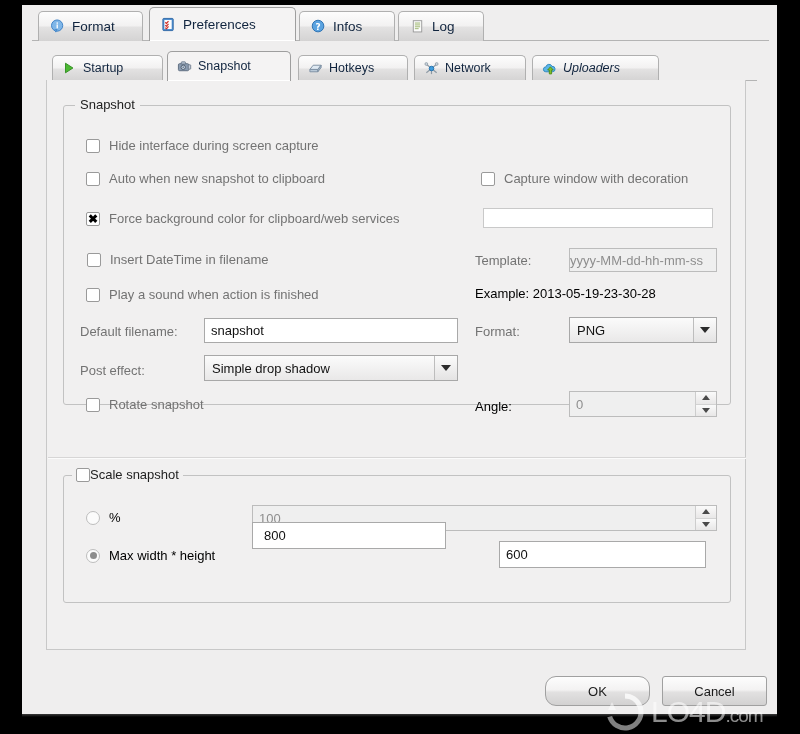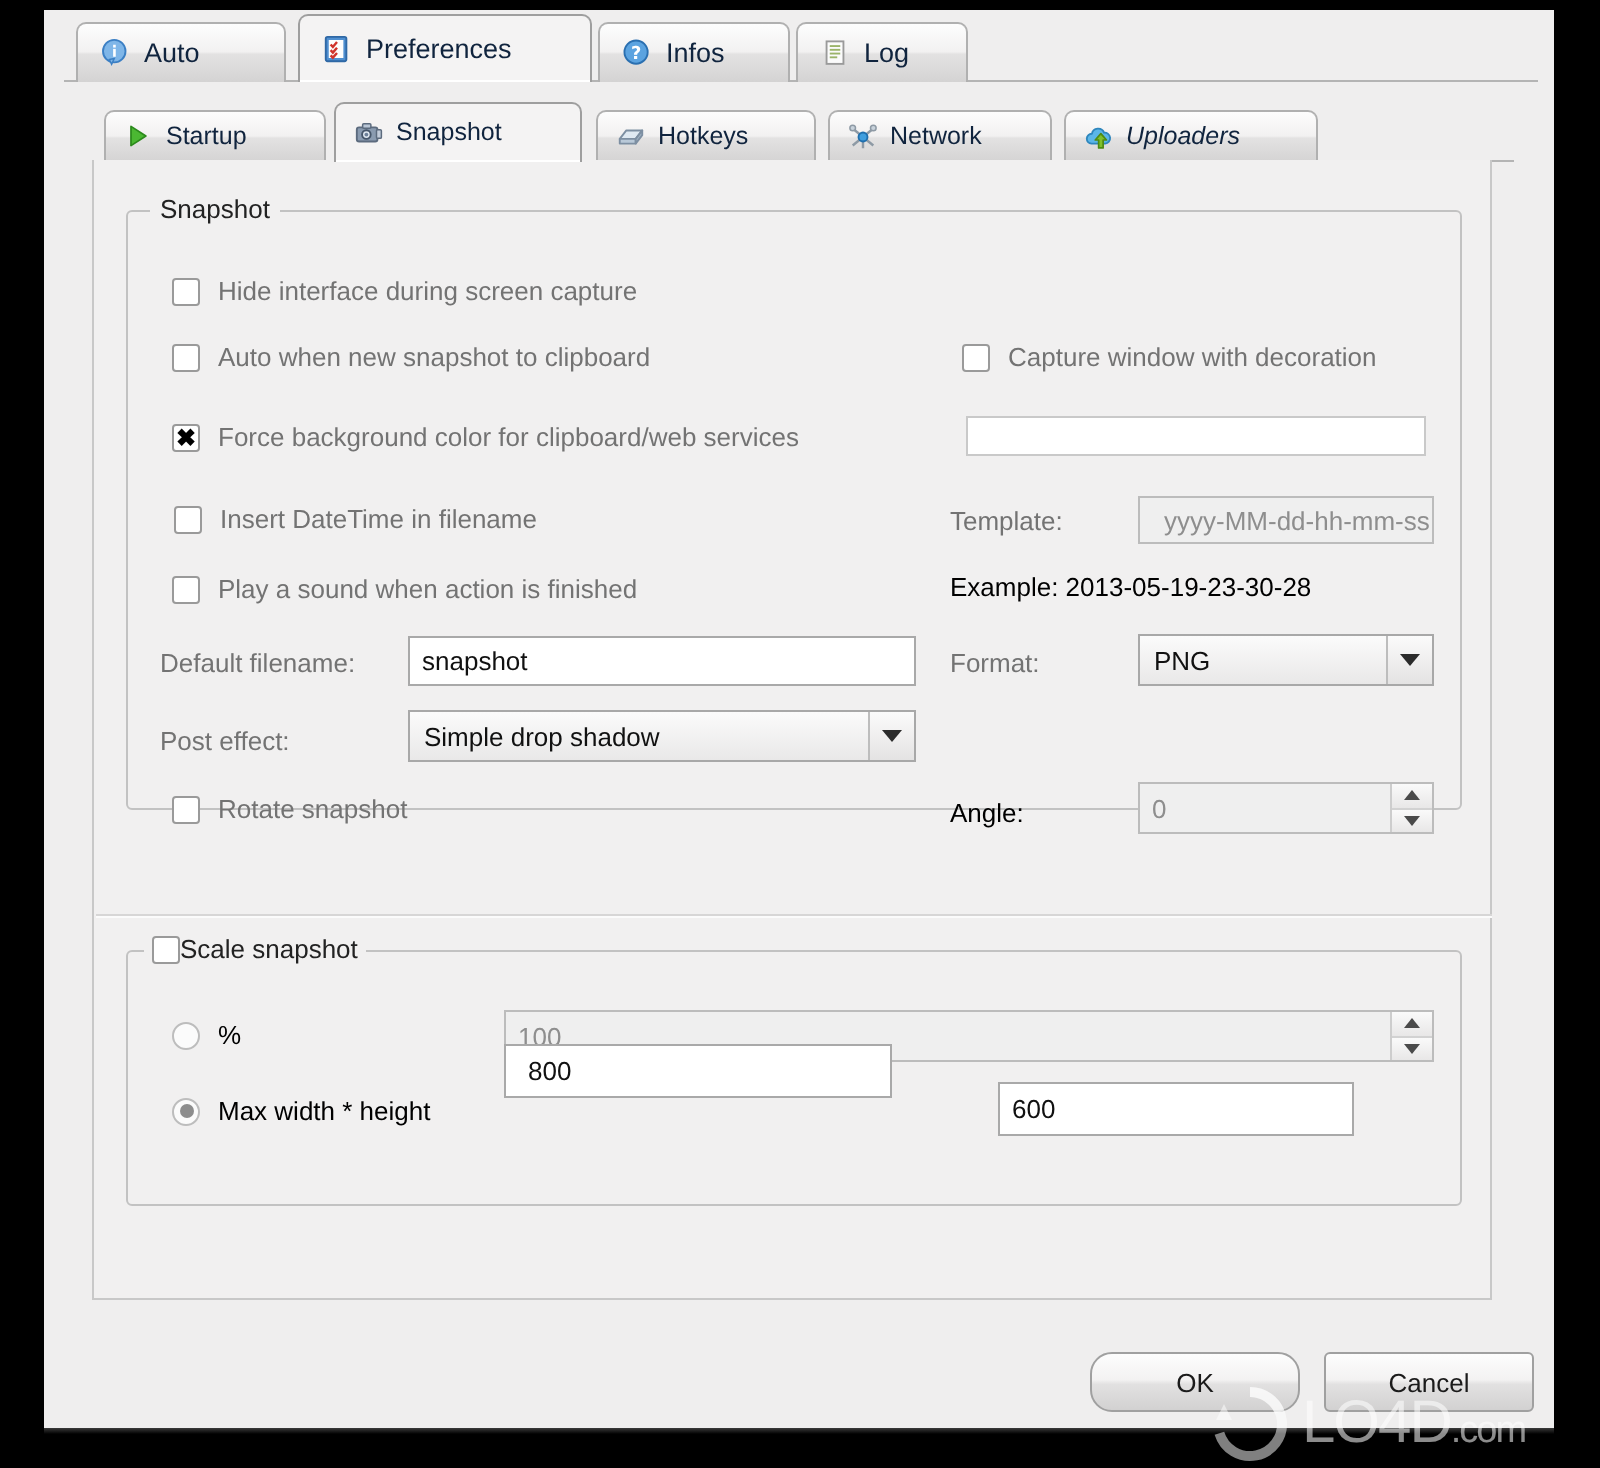--- a/index.html
+++ b/index.html
@@ -97,21 +97,21 @@
   .lbl.dim{color:#000000;}
 
   
   .inp{
     box-sizing:border-box;border:1px solid #a9a9a9;background:#ffffff;
     font-family:"Liberation Sans", sans-serif;font-size:13px;color:#111;
     padding:0 6px;display:flex;align-items:center;white-space:nowrap;overflow:hidden;
   }
   .inp.dim{background:#efefef;border-color:#bcbcbc;color:#8e8e8e;}
   .inp.swatch{background:#ffffff;border:1px solid #c9c9c9;}
-  .inp.clip{padding-left:12px;}
+  .inp.clip{padding-left:0;}
 
   
   .combo{
     box-sizing:border-box;display:flex;align-items:stretch;
     border:1px solid #a8a8a8;
     background:linear-gradient(to bottom,#fbfbfb,#e9e8e8);
   }
   .combo .ctext{flex:1;display:flex;align-items:center;padding:0 7px;font-size:13px;color:#111;}
   .combo .carrow{
     width:22px;border-left:1px solid #bdbdbd;
@@ -169,21 +169,21 @@
 
       <div class="tab" style="left:16px;width:105px;">
         <span class="ico sm">
           <svg viewBox="0 0 16 16" width="15" height="15">
             <circle cx="7.6" cy="7" r="6" fill="#7fb6e8" stroke="#3b7fc4" stroke-width="1"></circle>
             <path d="M5 11.5 L7.6 11 L6.2 14 Z" fill="#7fb6e8" stroke="#3b7fc4" stroke-width=".8"></path>
             <rect x="7" y="5.8" width="1.4" height="4.2" fill="#fff"></rect>
             <rect x="7" y="3.6" width="1.4" height="1.5" fill="#fff"></rect>
           </svg>
         </span>
-        <span class="tlabel">Auto</span>
+        <span class="tlabel">Format</span>
       </div>
 
       <div class="tab active" style="left:127px;width:147px;">
         <span class="ico sm">
           <svg viewBox="0 0 16 16" width="15" height="15">
             <rect x="2" y="1.5" width="11" height="13" rx="1" fill="#4f8fd0" stroke="#2f68a5" stroke-width="1"></rect>
             <rect x="3.6" y="3.2" width="7.8" height="9.6" fill="#fdfdfd"></rect>
             <path d="M4.6 5.6 l1.2 1.3 l2.2 -2.6" stroke="#d0342c" stroke-width="1.3" fill="none"></path>
             <path d="M4.6 8.6 l1.2 1.3 l2.2 -2.6" stroke="#d0342c" stroke-width="1.3" fill="none"></path>
             <path d="M4.6 11.4 l1.2 1.2 l2.2 -2.5" stroke="#d0342c" stroke-width="1.3" fill="none"></path>
@@ -382,21 +382,21 @@
               <i class="arrow-d-s"></i>
             </span>
         </span>
       </div>
 
       <div class="row" style="left:39px;top:468px;">
         <span class="rb sel"></span>
         <span class="lbl dim">Max width * height</span>
       </div>
       <div class="inp" style="position:absolute;left:205px;top:442px;width:194px;height:27px;padding-left:11px;">800</div>
-      <div class="inp" style="position:absolute;left:452px;top:461px;width:178px;height:27px;">600</div>
+      <div class="inp" style="position:absolute;left:452px;top:461px;width:207px;height:27px;">600</div>
 
     </div>
 
     <div class="btn" style="left:523px;top:671px;width:105px;border-radius:11px;">OK</div>
     <div class="btn" style="left:640px;top:671px;width:105px;">Cancel</div>
 
   </div>
 
   <div id="watermark">
     <span class="ico" style="width:42px;height:42px;">

